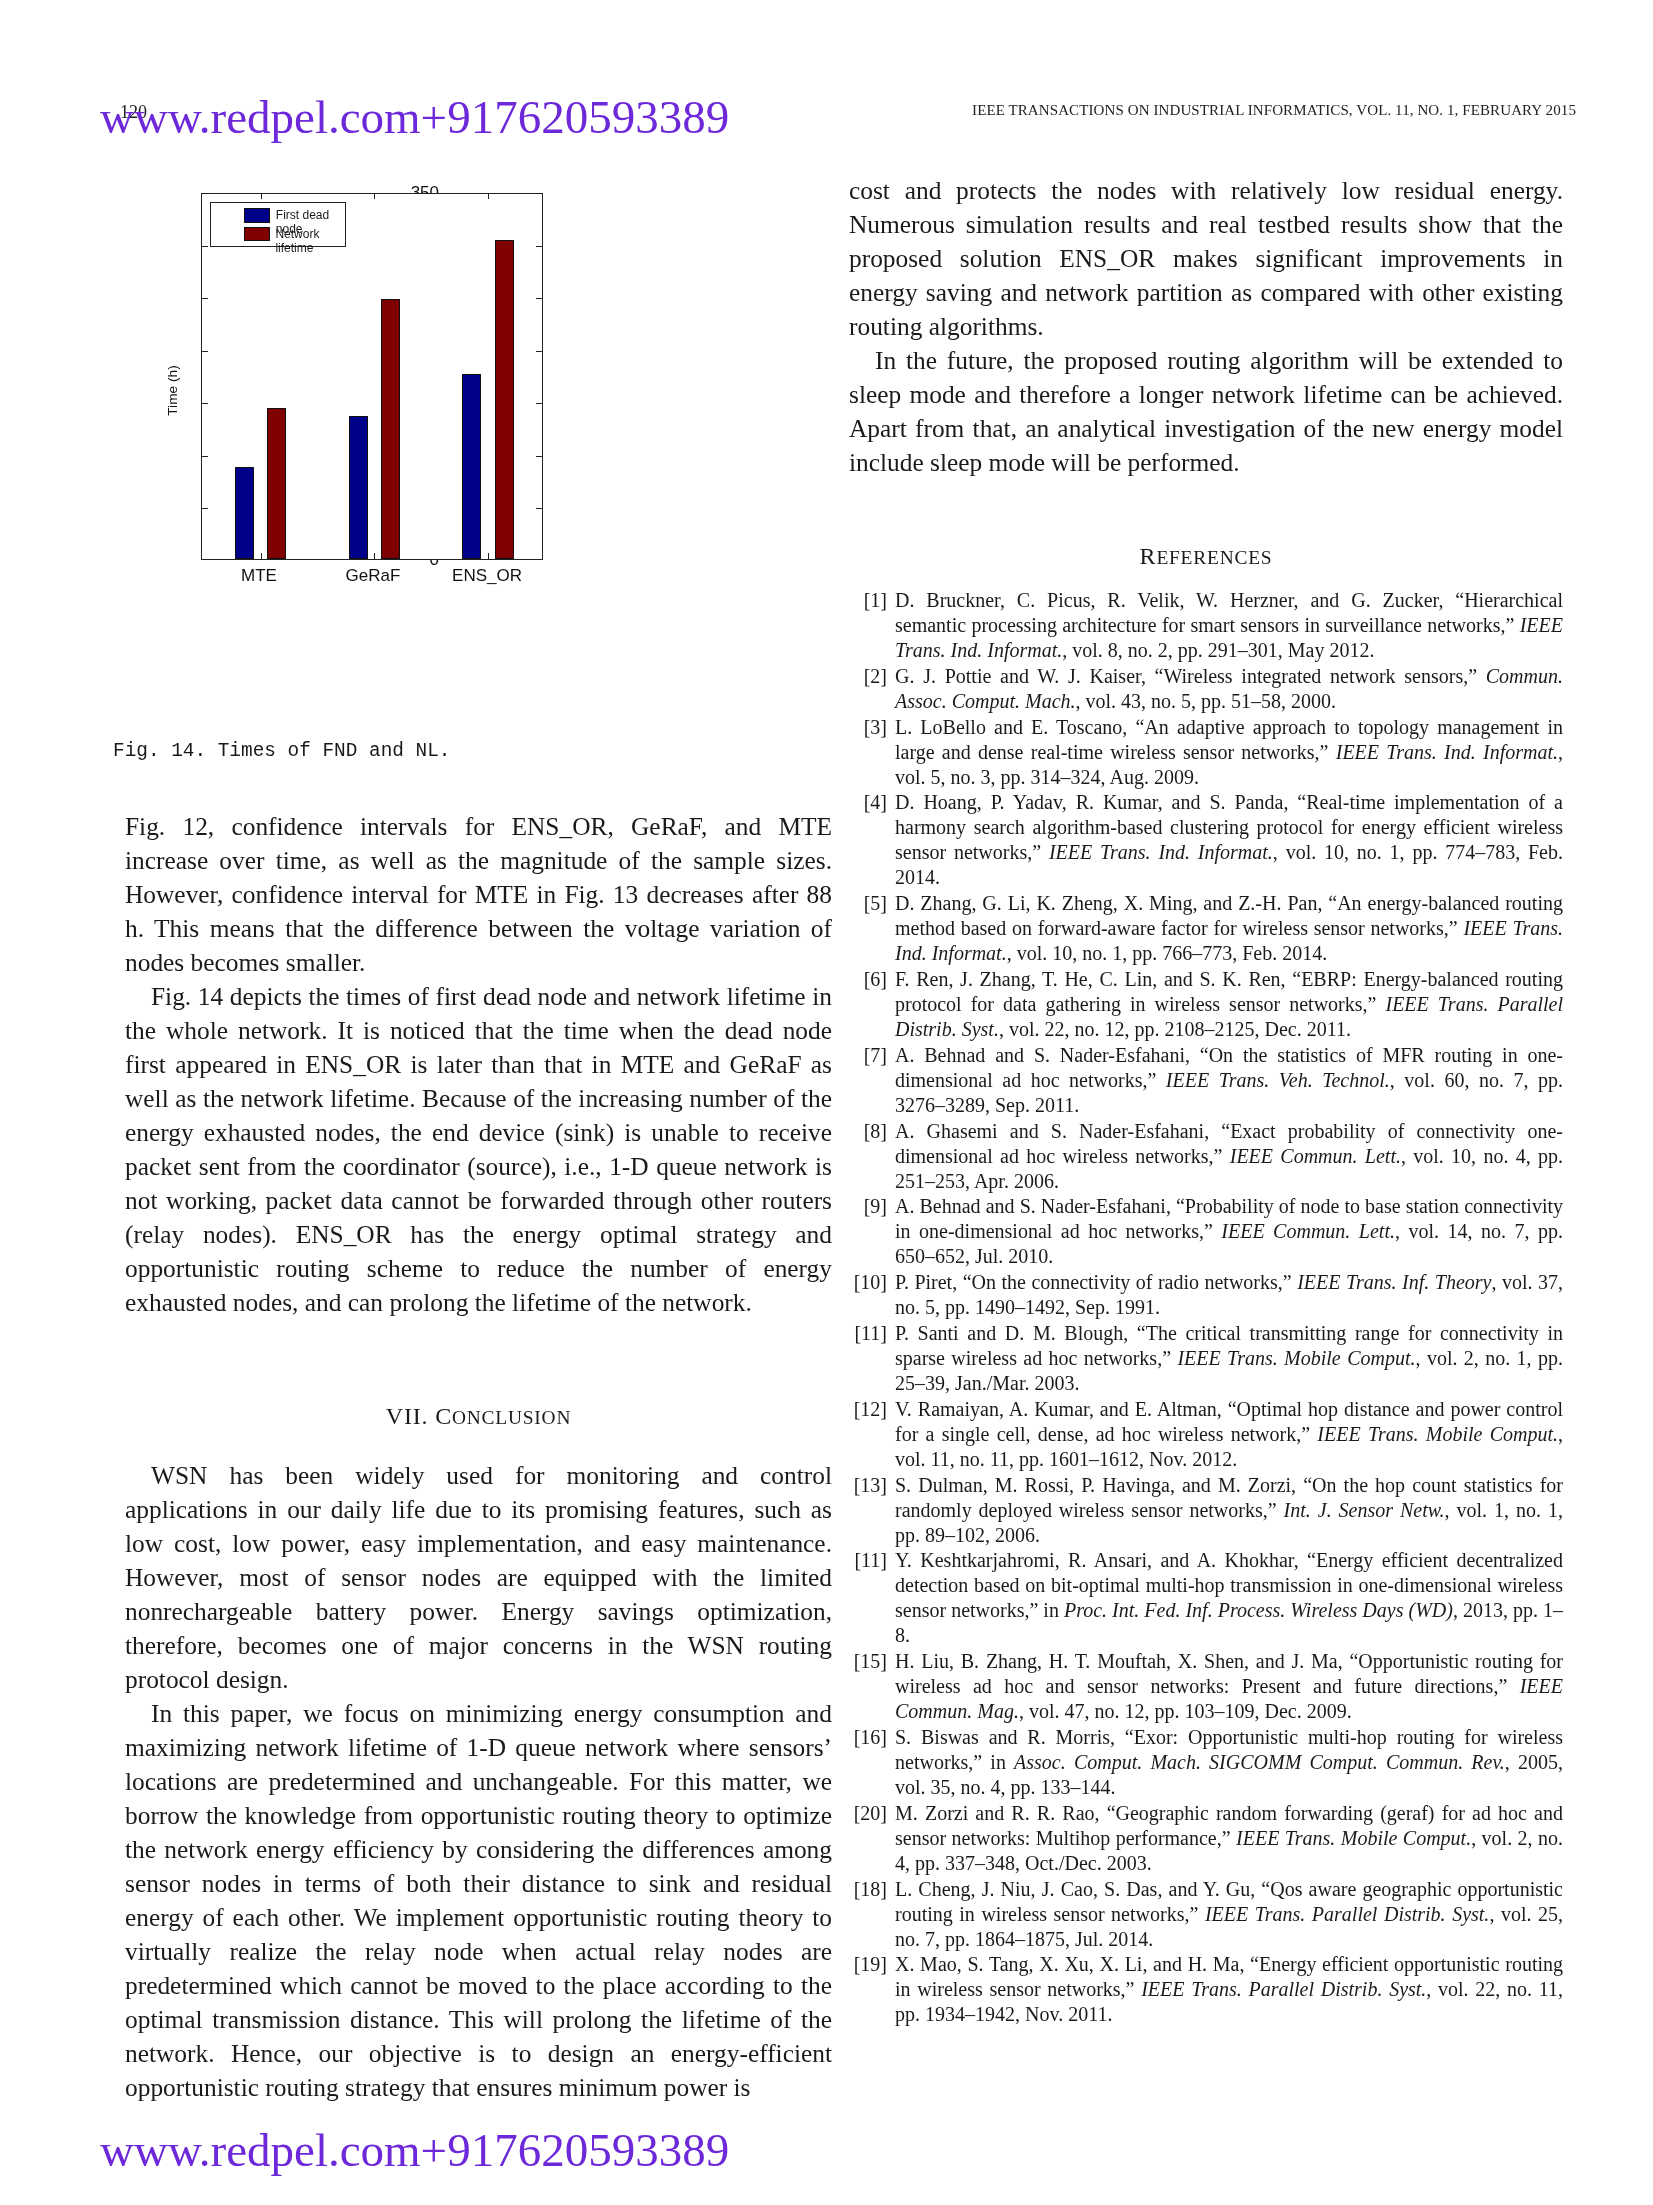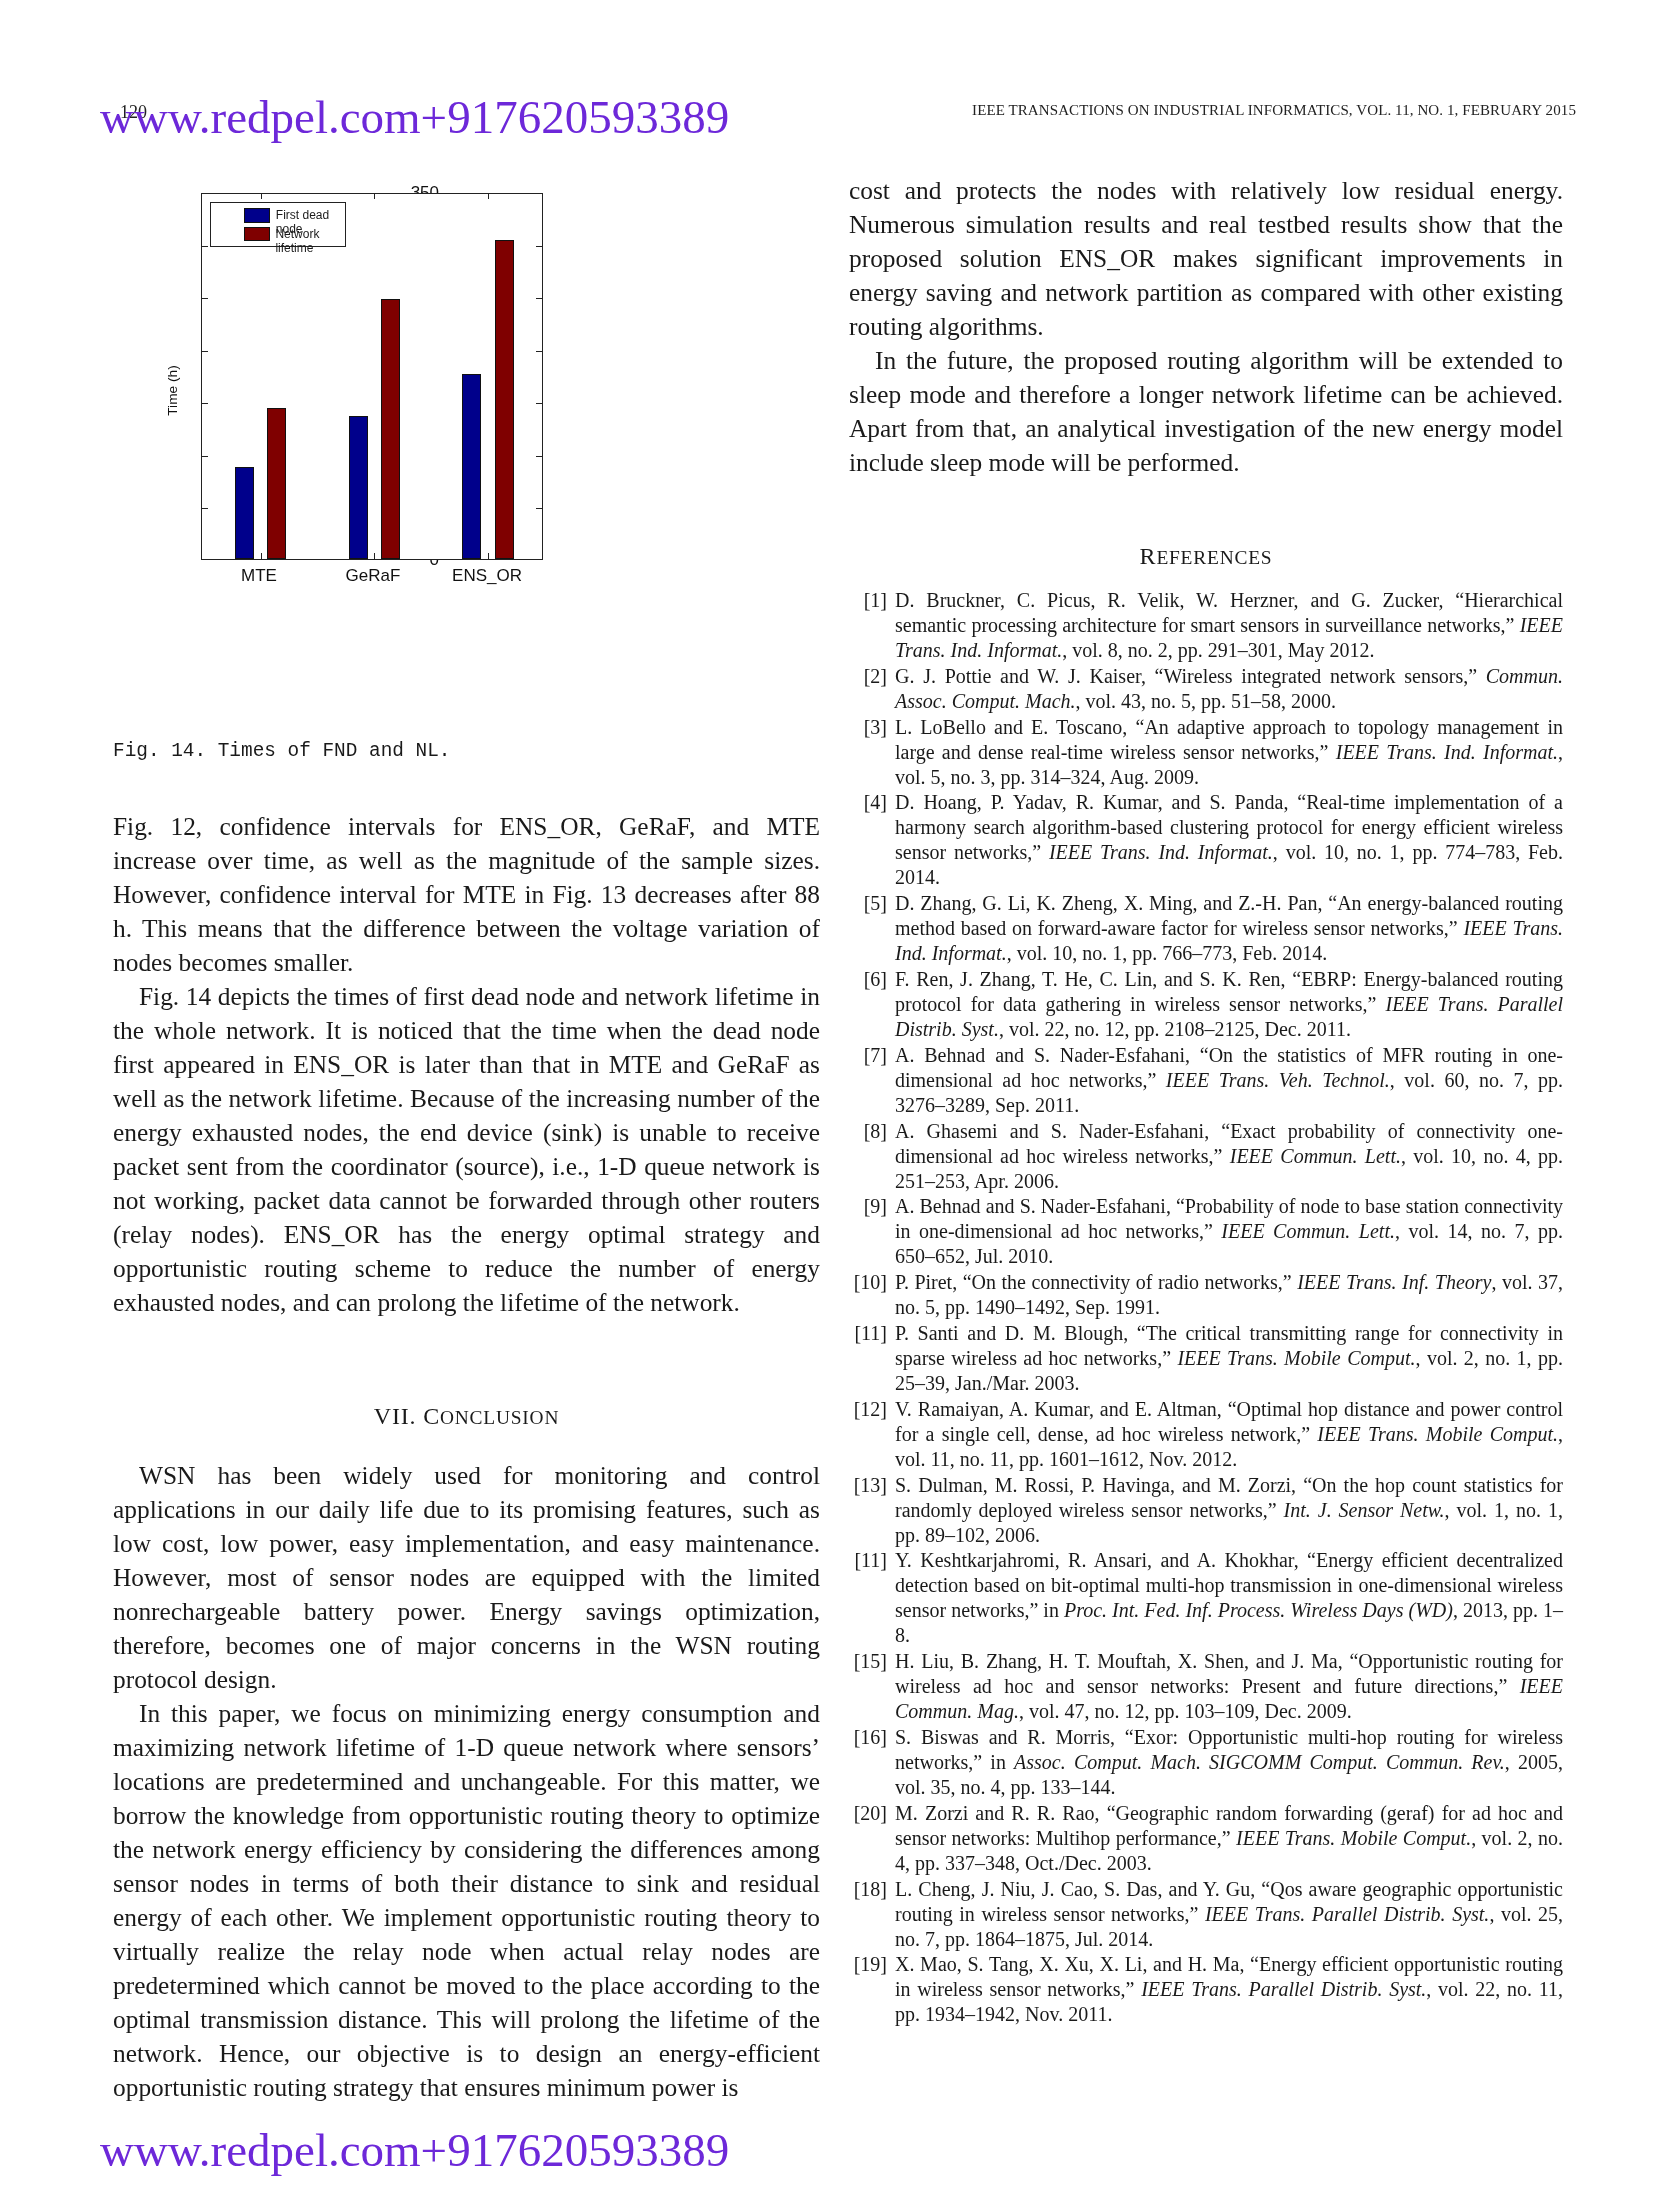--- a/index.html
+++ b/index.html
@@ -10,21 +10,21 @@
   .watermark {
     position: absolute; color: #6d28d9; font-family: "Liberation Serif", serif;
     font-size: 47px; line-height: 1; letter-spacing: 0px; white-space: nowrap; z-index: 5;
   }
   .page-num { position: absolute; left: 120px; top: 102px; font-size: 18px; color: #222; z-index: 2; }
   .running-head {
     position: absolute; right: 78px; top: 102px; font-size: 15px; color: #222;
     letter-spacing: 0.1px; white-space: nowrap;
   }
   .col { position: absolute; }
-  .col-left { left: 113px; width: 707px; }
+  .col-left { left: 125px; width: 707px; }
   .col-right { left: 849px; width: 714px; }
   .body-text {
     font-size: 25.4px; line-height: 34px; text-align: justify; margin: 0;
     hyphens: manual;
   }
   .body-text p { margin: 0; text-indent: 0; }
   .body-text p.indent { text-indent: 26px; }
   .section-head {
     text-align: center; font-size: 24px; letter-spacing: 0.8px; margin: 0;
   }

